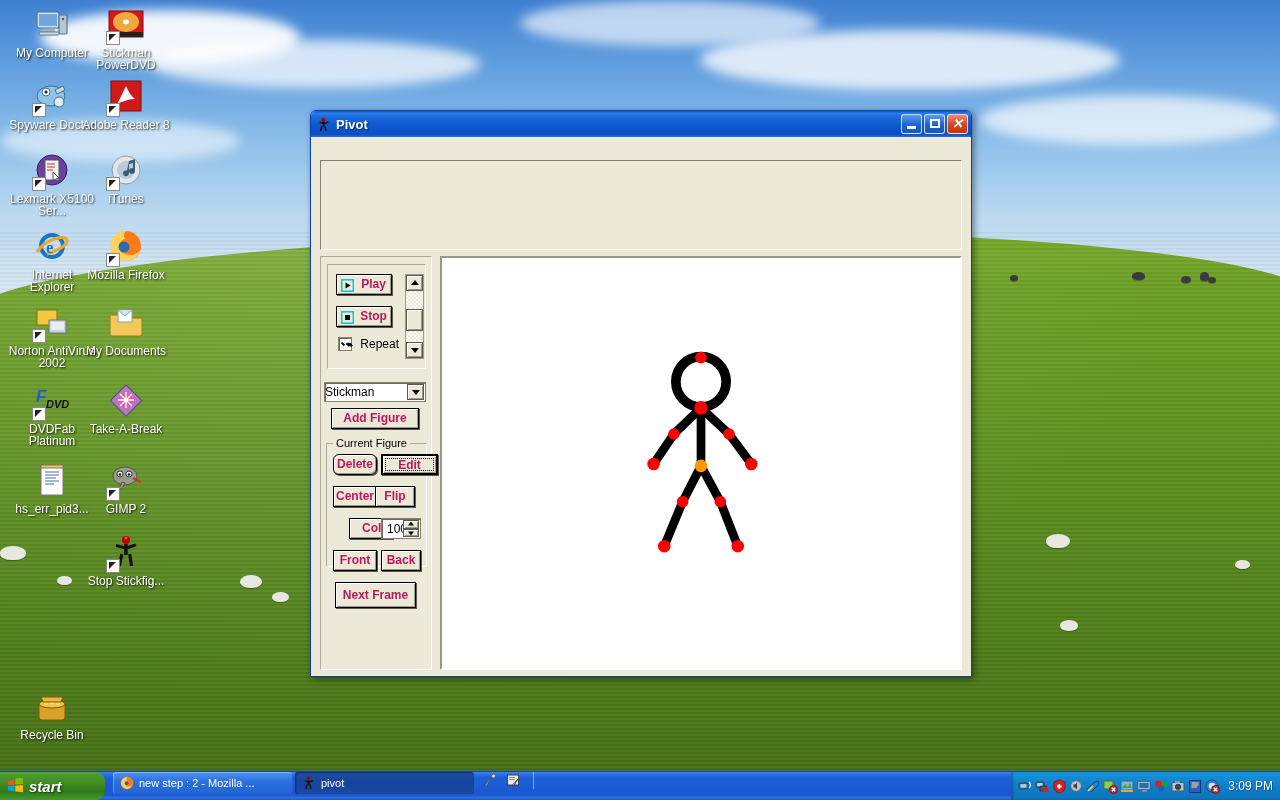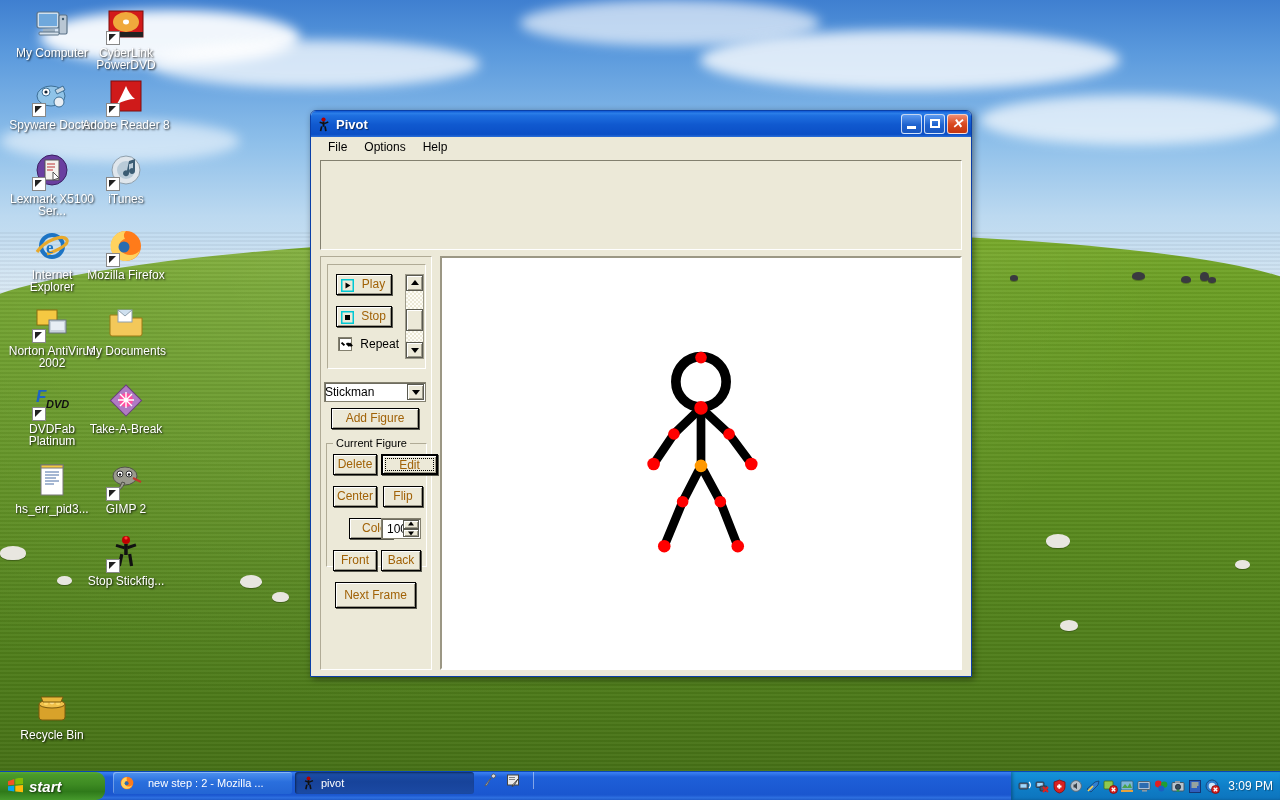--- a/index.html
+++ b/index.html
@@ -59,22 +59,22 @@
   .lower{position:absolute;left:5px;top:96px;right:5px;bottom:2px;display:flex;}
   .leftpanel{width:110px;position:relative;background:#ece9d8;
       border:1px solid #b0ab96;border-right-color:#fff;border-bottom-color:#fff;}
   .canvas-wrap{flex:1;margin-left:8px;background:#fff;
       border:2px solid #9b9784;border-right-color:#fff;border-bottom-color:#fff;position:relative;}
   
   .gbox{position:absolute;border:1px solid #b0ab96;border-right-color:#fff;border-bottom-color:#fff;}
   .gbox .legend{position:absolute;top:-7px;left:6px;background:#ece9d8;padding:0 3px;font-size:11px;}
   
   .btn{background:#ece9d8;border:1px solid #000;box-sizing:border-box;font-size:12px;
-      color:#a16207;text-align:center;cursor:default;position:relative;
-      box-shadow: inset 1px 1px 0 #fff, inset -1px -1px 0 #9d9a8b, 1px 1px 0 #5a5a50;}
+      color:#be185d;text-align:center;cursor:default;position:relative;
+      box-shadow: inset 1px 1px 0 #fff, inset -1px -1px 0 #9d9a8b, 1px 1px 0 #5a5a50; font-weight: bold;}
   .btn .dotfocus{position:absolute;left:2px;top:2px;right:2px;bottom:2px;border:1px dotted #000;}
   .chk{display:inline-block;width:12px;height:12px;background:#fff;border:1px solid #83806f;
       box-shadow:inset 1px 1px 0 #6e6c5f;position:relative;vertical-align:middle;}
   .chk:after{content:"";position:absolute;left:2px;top:5px;width:4px;height:2px;background:#000;
       transform:rotate(45deg);box-shadow:4px -3px 0 0 #000,5px -4px 0 0 #000,6px -5px 0 0 #000;}
   
   .vscroll{position:absolute;width:19px;border:1px solid #9d9a8b;box-sizing:border-box;
       background:repeating-conic-gradient(#ece9d8 0% 25%,#fdfcf7 0% 50%) 0 0/4px 4px;}
   .vs-btn{position:absolute;left:0;width:17px;height:16px;background:#ece9d8;
       box-shadow: inset 1px 1px 0 #fff, inset -1px -1px 0 #9d9a8b;border:1px solid #5a5a50;box-sizing:border-box;}
@@ -101,21 +101,21 @@
   #startbtn{width:98px;height:28px;position:relative;
     background:linear-gradient(to bottom,#57aa34 0%,#4a9a2b 10%,#3d8a22 45%,#2f7a1a 70%,#46992c 100%);
     border-radius:0 9px 9px 0;display:flex;align-items:center;padding-left:7px;}
   #startbtn .flag{width:17px;height:16px;position:relative;margin-right:5px;}
   #startbtn .txt{color:#fff;font-weight:bold;font-style:italic;font-size:15px;
      text-shadow:1px 1px 2px rgba(0,0,0,.6);}
   .tb-tasks{display:flex;align-items:center;gap:3px;margin-left:8px;}
   .tb-task{height:22px;min-width:165px;display:flex;align-items:center;padding:0 7px;border-radius:3px;
      color:#fff;font-size:11px;white-space:nowrap;overflow:hidden;}
   .tb-task.inactive{background:linear-gradient(to bottom,#4f93f0,#2a6fdd 45%,#2365d4);
-     box-shadow:inset 1px 1px 0 rgba(255,255,255,.32);gap:9px;}
+     box-shadow:inset 1px 1px 0 rgba(255,255,255,.32);}
   .tb-task.active{background:linear-gradient(to bottom,#1c4fa8,#17439a 45%,#1b4aa4);
      box-shadow:inset 1px 1px 2px rgba(0,0,0,.45);}
   .tb-task .ic{width:14px;height:14px;margin-right:5px;flex:none;position:relative;}
   #tray{margin-left:auto;height:28px;display:flex;align-items:center;
      background:linear-gradient(to bottom,#1ba0e8 0%,#148fd8 10%,#0f7fc8 50%,#0d74bd 100%);
      padding:0 7px 0 6px;box-shadow:inset 2px 0 3px rgba(0,0,0,.25);}
   #quick{display:flex;align-items:center;gap:6px;padding:0 8px;}
   .tray-ic{width:15px;height:15px;margin:0 1px;position:relative;flex:none;}
   .clock{color:#fff;font-size:12px;margin-left:7px;text-shadow:1px 1px 1px rgba(0,0,0,.35);}
   .sep{width:1px;height:17px;background:rgba(255,255,255,.45);margin:0 5px;}
@@ -161,21 +161,21 @@
           </svg></div>
         <div class="lbl">My Computer</div>
       </div>
       <div class="dicon" style="left: 82px; top: 6px;">
         <div class="glyph"><svg width="38" height="38" viewBox="0 0 38 38">
             <rect x="2" y="5" width="34" height="26" fill="#d21a1a" stroke="#7d0c0c"></rect>
             <ellipse cx="19" cy="16" rx="13" ry="10" fill="#f0a93c"></ellipse>
             <ellipse cx="19" cy="16" rx="3" ry="2.4" fill="#fff"></ellipse>
             <rect x="2" y="26" width="34" height="5" fill="#222"></rect>
           </svg><span class="shortcut-arrow"></span></div>
-        <div class="lbl">CyberLink PowerDVD</div>
+        <div class="lbl">Stickman PowerDVD</div>
       </div>
       <div class="dicon" style="left: 8px; top: 78px;">
         <div class="glyph"><svg width="38" height="38" viewBox="0 0 38 38">
             <ellipse cx="18" cy="18" rx="14" ry="10" fill="#8fc3e8" stroke="#3d6f96"></ellipse>
             <circle cx="13" cy="14" r="4" fill="#fff" stroke="#3d6f96"></circle>
             <circle cx="13" cy="14" r="1.6" fill="#123"></circle>
             <path d="M22,12 l8,-4 l2,4 l-8,4 z" fill="#c9d8e4" stroke="#3d6f96"></path>
             <circle cx="26" cy="24" r="5" fill="#e8eef4" stroke="#3d6f96"></circle>
           </svg><span class="shortcut-arrow"></span></div>
         <div class="lbl">Spyware Doctor</div>
@@ -317,25 +317,20 @@
         </span>
       <span class="wb max">
           <i class="q"></i>
         </span>
       <span class="wb cls">
           <i class="x">✕</i>
         </span>
     </span>
   </div>
 
-  <div class="menubar">
-    <span class="menu-item">File</span>
-    <span class="menu-item">Options</span>
-    <span class="menu-item">Help</span>
-  </div>
 
   <div class="client">
 
     <div class="frames-strip"></div>
 
     <div class="lower">
 
       <div class="leftpanel">
 
         <div class="gbox" style="left:6px;top:7px;width:97px;height:103px;">
@@ -377,28 +372,28 @@
           <span class="cbtn">
             <i class="arrow-dn"></i>
           </span>
         </div>
 
         <span class="btn" style="position:absolute;left:10px;top:151px;width:88px;height:21px;line-height:19px;">Add Figure</span>
 
         <div class="gbox" style="left:5px;top:186px;width:99px;height:122px;">
           <span class="legend">Current Figure</span>
 
-          <span class="btn" style="position:absolute;left:6px;top:10px;width:44px;height:21px;line-height:19px;">Delete</span>
+          <span class="btn" style="position:absolute;left:6px;top:10px;width:44px;height:21px;line-height:19px;border-radius:6px;">Delete</span>
           <span class="btn" style="position:absolute;left:54px;top:10px;width:57px;height:21px;line-height:19px;border:2px solid #000;">
             <i class="dotfocus"></i>
             <span style="position:relative;">Edit</span>
           </span>
 
           <span class="btn" style="position:absolute;left:6px;top:42px;width:44px;height:21px;line-height:19px;">Center</span>
-          <span class="btn" style="position:absolute;left:56px;top:42px;width:40px;height:21px;line-height:19px;">Flip</span>
+          <span class="btn" style="position:absolute;left:48px;top:42px;width:40px;height:21px;line-height:19px;">Flip</span>
 
           <span class="btn" style="position:absolute;left:22px;top:74px;width:44px;height:21px;line-height:19px;padding-left:12px;">Colour</span>
           <span class="spin" style="left:54px;top:74px;width:40px;height:21px;">
             <span>100</span>
             <span class="sbtns">
               <span class="sb" style="top:0;">
                   <i class="arrow-up" style="border-bottom-width:4px;border-left-width:3px;border-right-width:3px;"></i>
                 </span>
               <span class="sb" style="bottom:0;">
                   <i class="arrow-dn" style="border-top-width:4px;border-left-width:3px;border-right-width:3px;"></i>

